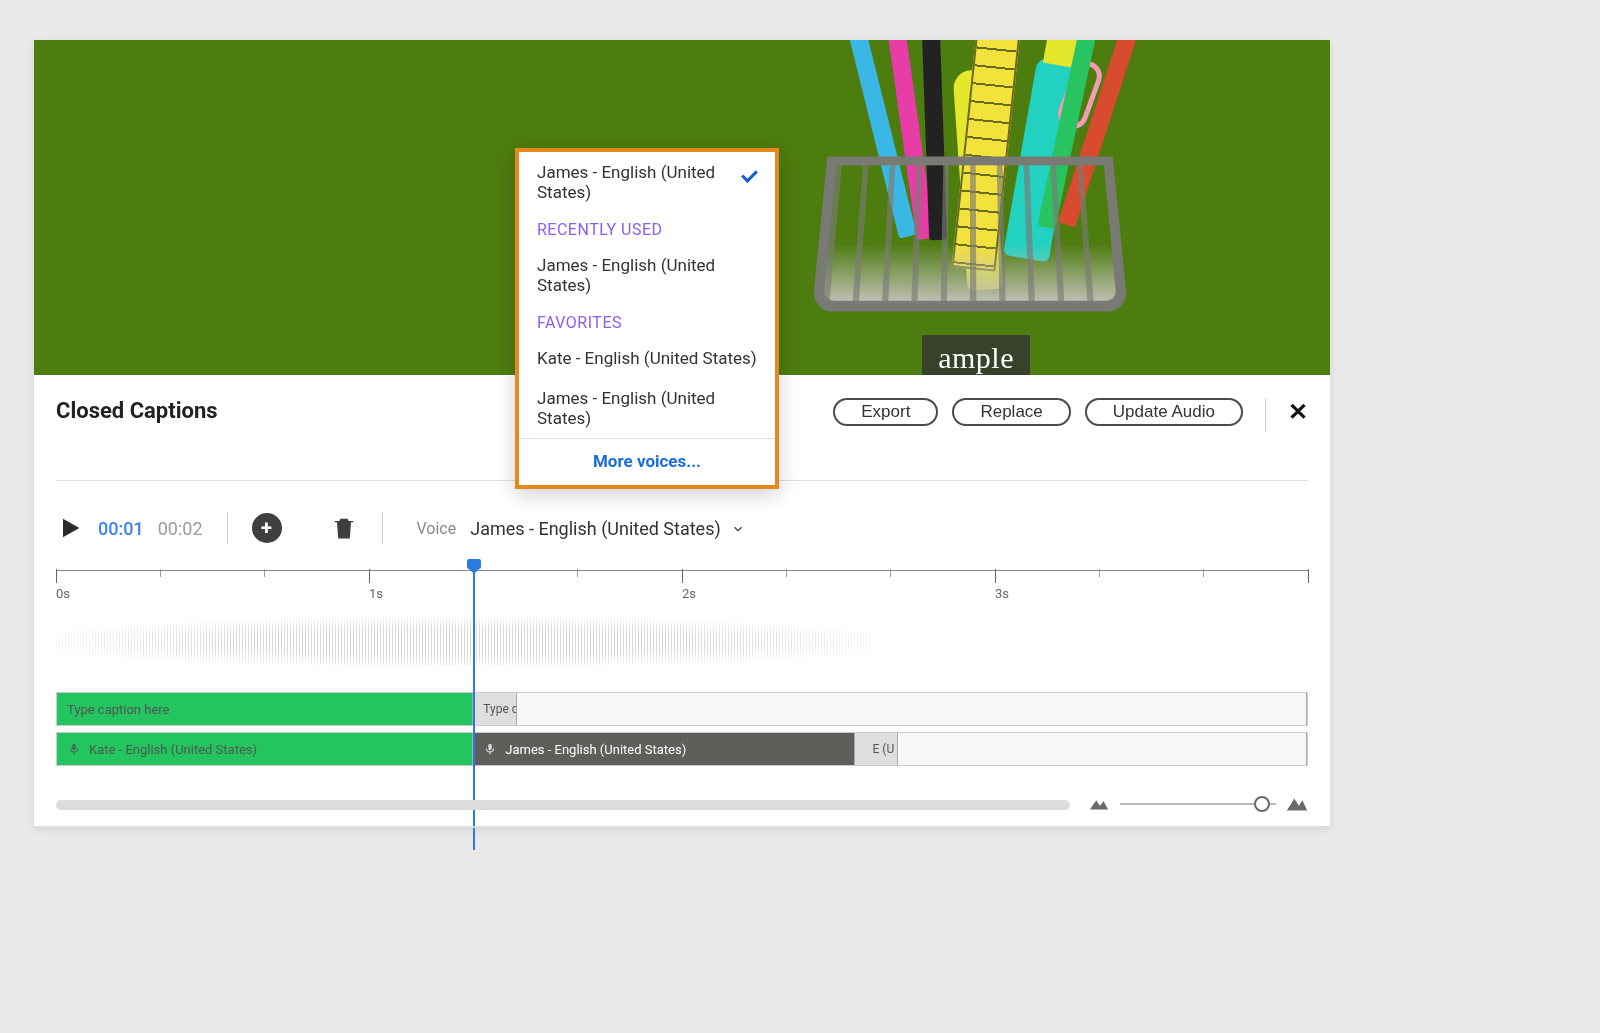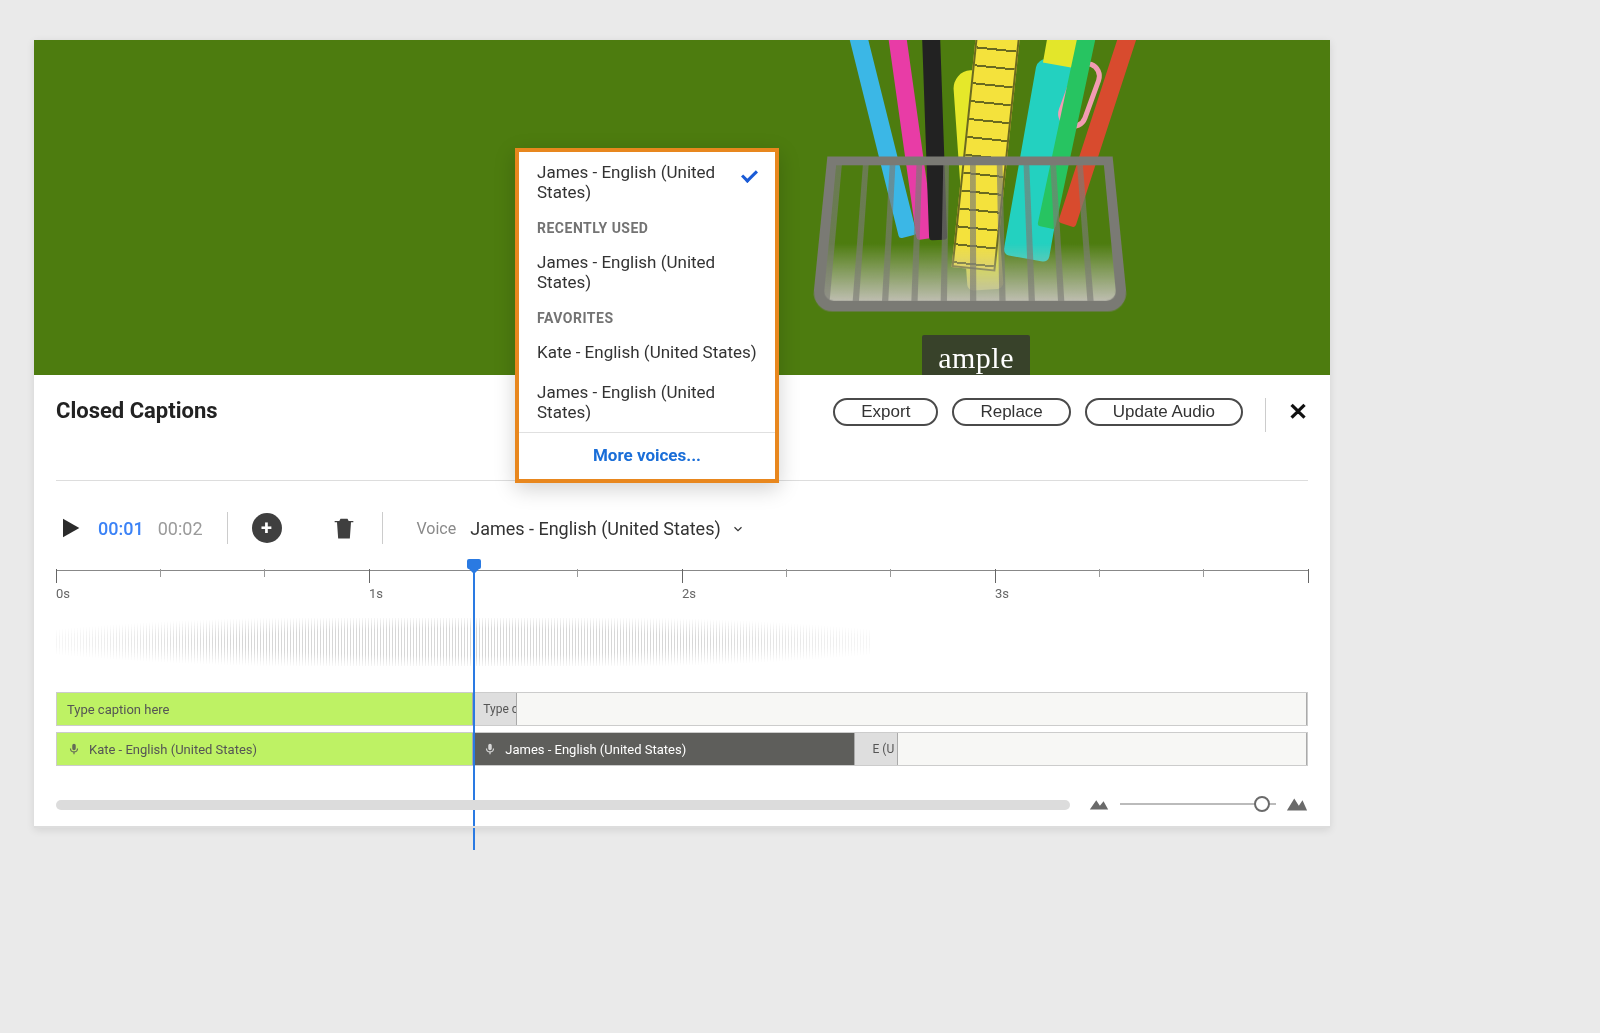--- a/index.html
+++ b/index.html
@@ -77,21 +77,21 @@
     border:4px solid #e8871e;
     box-shadow:0 6px 20px rgba(0,0,0,.18);
     z-index:50;
   }
   .vd-item { padding:10px 18px; font-size:17px; color:#333; cursor:pointer; position:relative;}
   .vd-item.selected::after{
     content:""; position:absolute; right:18px; top:18px;
     width:12px; height:6px; border-left:3px solid #1a5bd6; border-bottom:3px solid #1a5bd6;
     transform:rotate(-45deg);
   }
-  .vd-header { padding:8px 18px 6px; font-size:14px; color:#737373; font-weight:700; letter-spacing:.5px;}
+  .vd-header { padding:8px 18px 6px; font-size:16px; color:#8b5cf6; font-weight:400; letter-spacing:.5px;}
   .vd-more { text-align:center; padding:12px 0 14px; color:#1a6ed8; font-size:17px; cursor:pointer; border-top:1px solid #e0e0e0;font-weight:bold;}
 
   
   .panel-header {
     position:absolute; left:0; top:358px; width:100%; height:74px;
     display:flex; align-items:flex-start; padding:0 22px;
   }
   .panel-title { font-size:22px; font-weight:700; color:#222; flex:0 0 auto; }
   .header-spacer { flex:1; }
   .pill-btn {
@@ -155,21 +155,21 @@
     -webkit-mask: radial-gradient(ellipse at center, #000 40%, transparent 80%);
     opacity:.85;
   }
 
   
   .clip-row { position:absolute; left:0; right:0; height:34px; display:flex; border:1px solid #ccc;}
   .row1 { top:122px; }
   .row2 { top:162px; }
   .clip { height:100%; display:flex; align-items:center; padding:0 10px; font-size:13px;
           border-right:1px solid #aaa; overflow:hidden; white-space:nowrap;}
-  .clip.light { background:#bef264; color:#555;text-align:center;}
+  .clip.light { background:#22c55e; color:#555;text-align:center;}
   .clip.dark  { background:#5e5e5b; color:#fff;}
   .clip.tiny  { background:#dedede; color:#555; font-size:12px;}
   .clip.rest  { background:#f7f7f5; flex:1;}
   .mic { display:inline-block; width:14px;height:14px;margin-right:8px;opacity:.85;}
   .mic svg{width:100%;height:100%;}
 
   
   .bottom-scroll {
     position:absolute; left:22px; right:260px; top:760px; height:10px;
     background:#dcdcdc; border-radius:5px;

